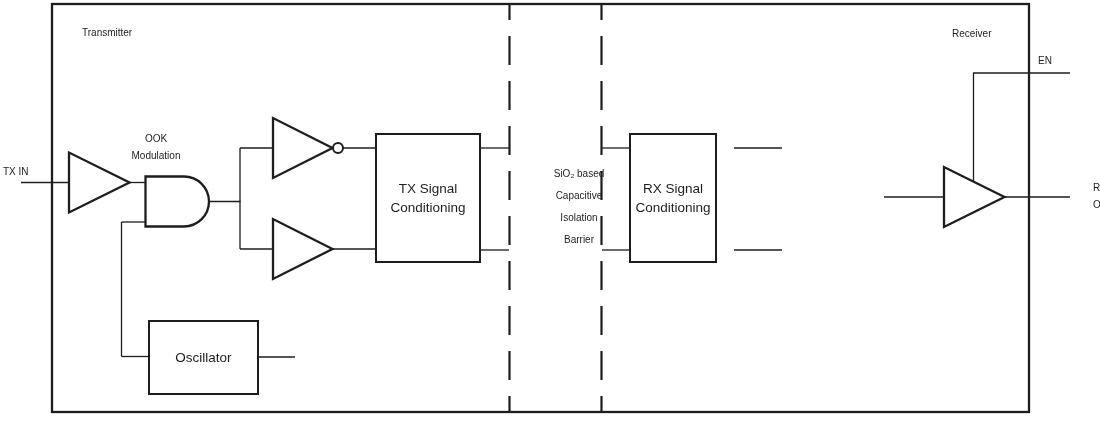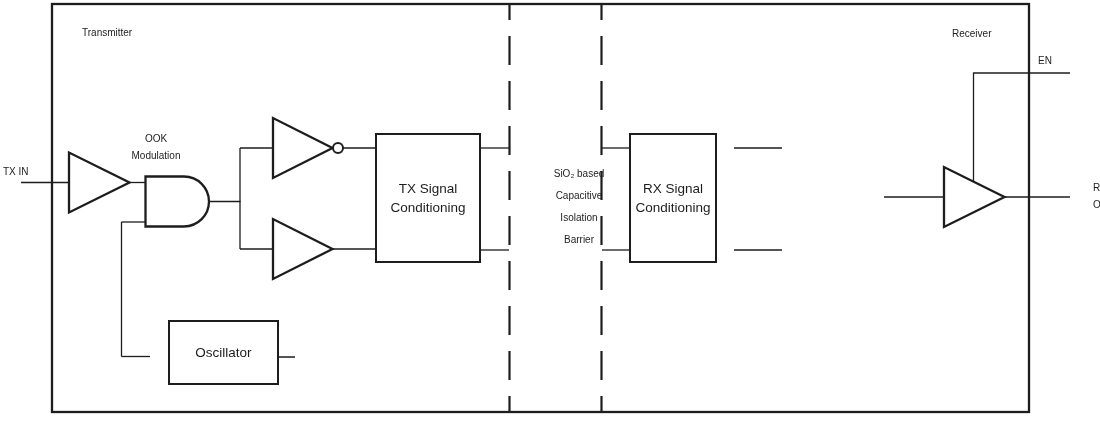--- a/index.html
+++ b/index.html
@@ -79,15 +79,15 @@
 Modulation</div>
   <div class="label centered barrier-note" style="left:555px; top:163px;">SiO₂ based
 Capacitive
 Isolation
 Barrier</div>
 
   <div class="block" style="left:375px; top:133px; width:106px; height:130px;">TX Signal
 Conditioning</div>
   <div class="block" style="left:629px; top:133px; width:88px; height:130px;">RX Signal
 Conditioning</div>
-  <div class="block" style="left:148px; top:320px; width:111px; height:65px;margin-left:20px;">Oscillator</div>
+  <div class="block" style="left:148px; top:320px; width:111px; height:75px;">Oscillator</div>
 
 </div>
 
 </body></html>

